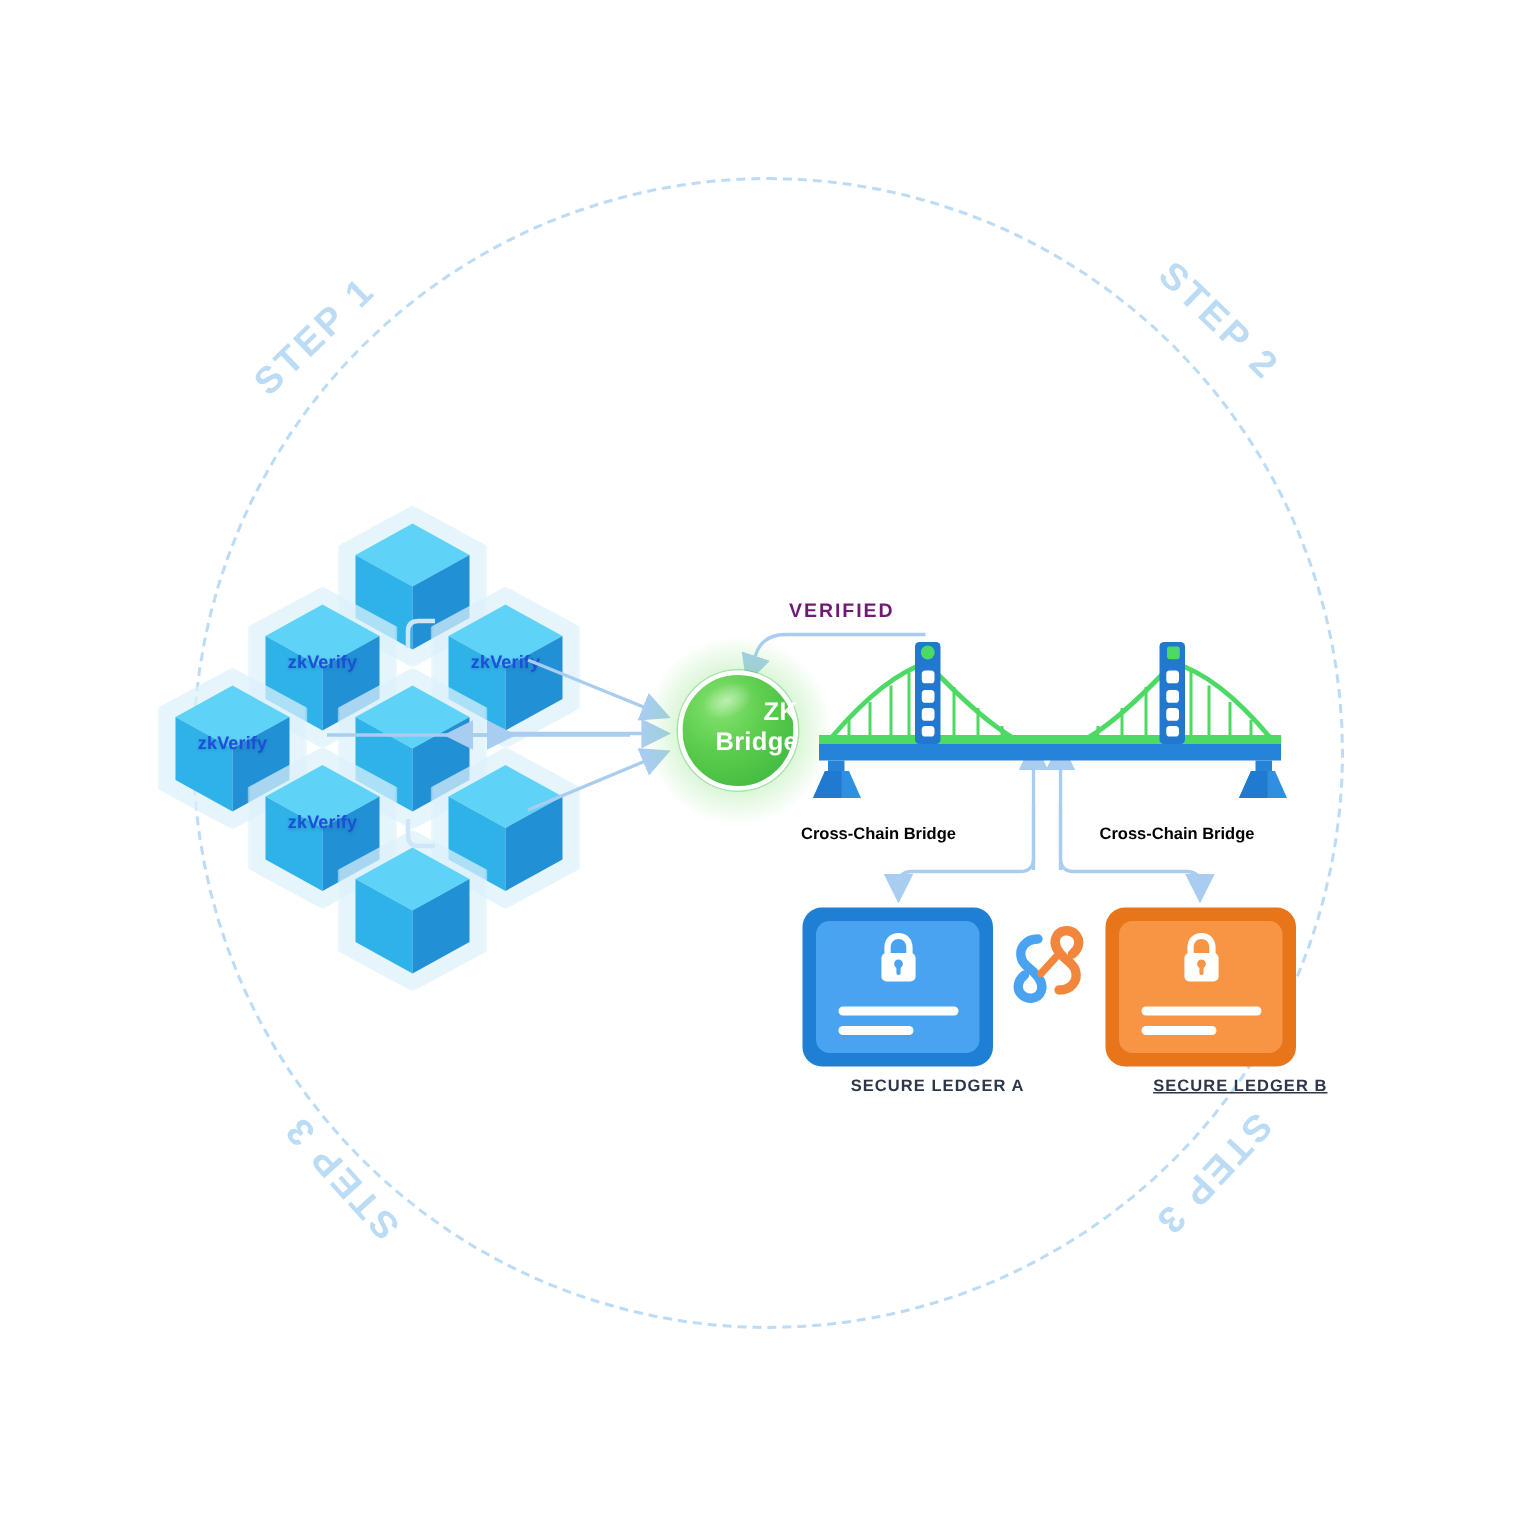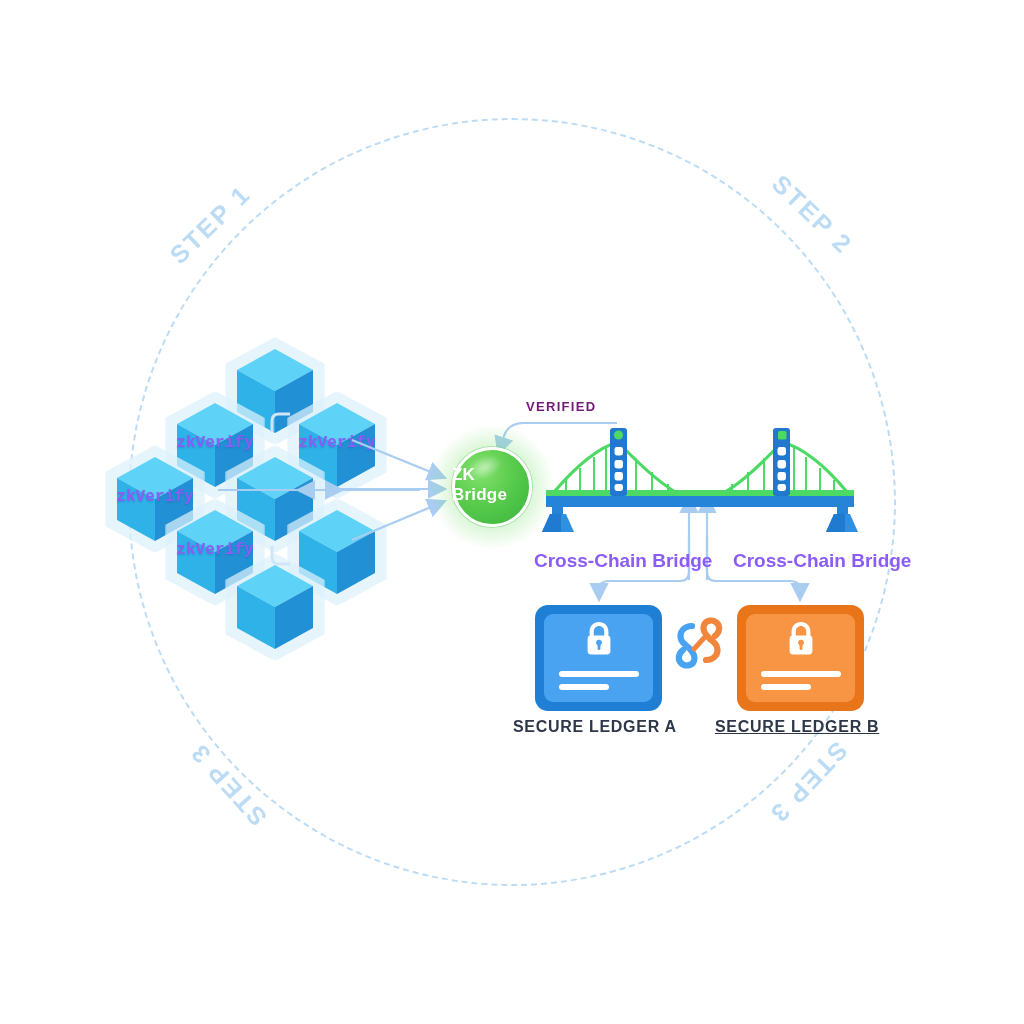--- a/index.html
+++ b/index.html
@@ -26,22 +26,22 @@
   .halo{
     position:absolute;left:0;top:0;width:100px;height:108px;
     background:#ddf1fb;opacity:.72;
     clip-path:polygon(50% 0%,100% 25%,100% 75%,50% 100%,0% 75%,0% 25%);
     filter:blur(1px);
   }
   .cube{position:absolute;left:9px;top:10px;width:82px;height:88px;}
   .cube svg{display:block;}
   .cube-text{
     position:absolute;left:0;top:43px;width:100px;text-align:center;
-    color:#8b5cf6;font-size:16px;font-weight:600;letter-spacing:.1px;
-    text-shadow:0 1px 2px rgba(20,90,150,.35);pointer-events:none;font-family:Liberation Mono, monospace;
+    color:#1d4ed8;font-size:12px;font-weight:600;letter-spacing:.1px;
+    text-shadow:0 1px 2px rgba(20,90,150,.35);pointer-events:none;
   }
   
   #cube-top        {left:85px; top:2px;}
   #cube-upper-left {left:25px; top:56px;}
   #cube-upper-right{left:147px;top:56px;}
   #cube-left       {left:-35px;top:110px;}
   #cube-center     {left:85px; top:110px;}
   #cube-right      {left:147px;top:163px;}
   #cube-lower-left {left:25px; top:163px;}
   #cube-bottom     {left:85px; top:218px;}
@@ -61,56 +61,56 @@
     background:radial-gradient(circle at 34% 28%,#86e271 0%,#5ccd4e 42%,#36b43c 100%);
     border:3px solid #ffffff;box-sizing:border-box;
     box-shadow:0 0 0 1px rgba(70,190,80,.35);
   }
   .orb-shine{
     position:absolute;left:16px;top:9px;width:34px;height:22px;border-radius:50%;
     background:radial-gradient(ellipse at center,rgba(255,255,255,.48) 0%,rgba(255,255,255,0) 72%);
     transform:rotate(-22deg);
   }
   .orb-label{
-    position:absolute;left:0;top:18px;width:80px;text-align:left;color:#fff;
+    position:absolute;left:0;top:18px;width:80px;text-align:right;color:#fff;
     font-size:17px;font-weight:600;line-height:20px;letter-spacing:.2px;
   }
 
   
   #verified{
     position:absolute;left:526px;top:399px;color:#701a75;
     font-size:13px;font-weight:700;letter-spacing:1.3px;
   }
 
   
   #bridge{position:absolute;left:540px;top:410px;width:320px;height:125px;}
 
   
   .bridge-label{
-    position:absolute;color:#8b5cf6;font-size:19px;font-weight:600;white-space:nowrap;
+    position:absolute;color:#000000;font-size:11px;font-weight:600;white-space:nowrap;
   }
   #bridge-label-a{left:534px;top:550px;}
   #bridge-label-b{left:733px;top:550px;}
 
   
   .ledger{position:absolute;width:127px;height:106px;border-radius:13px;padding:0;box-sizing:border-box;}
   .ledger-inner{
     position:absolute;left:9px;top:9px;right:9px;bottom:9px;border-radius:9px;
   }
   #ledger-a{left:535px;top:605px;background:#1e7fd4;}
   #ledger-a .ledger-inner{background:#4aa3f0;}
   #ledger-b{left:737px;top:605px;background:#e8751a;}
   #ledger-b .ledger-inner{background:#f79544;}
   .lock-wrap{position:absolute;left:0;top:14px;width:127px;display:flex;justify-content:center;}
   .bar{position:absolute;background:#ffffff;border-radius:3px;height:6px;}
   .bar-1{left:24px;top:66px;width:80px;}
   .bar-2{left:24px;top:79px;width:50px;}
   .ledger-caption{
-    position:absolute;width:170px;text-align:left;color:#2d3748;
-    font-size:16px;font-weight:600;letter-spacing:.7px;
+    position:absolute;width:170px;text-align:right;color:#2d3748;
+    font-size:11px;font-weight:600;letter-spacing:.7px;
   }
   #caption-a{left:513px;top:718px;}
   #caption-b{left:715px;top:718px;text-decoration:underline;}
 
   
   #chain-link{position:absolute;left:668px;top:612px;width:62px;height:62px;}
 </style>
 </head>
 <body>
 

